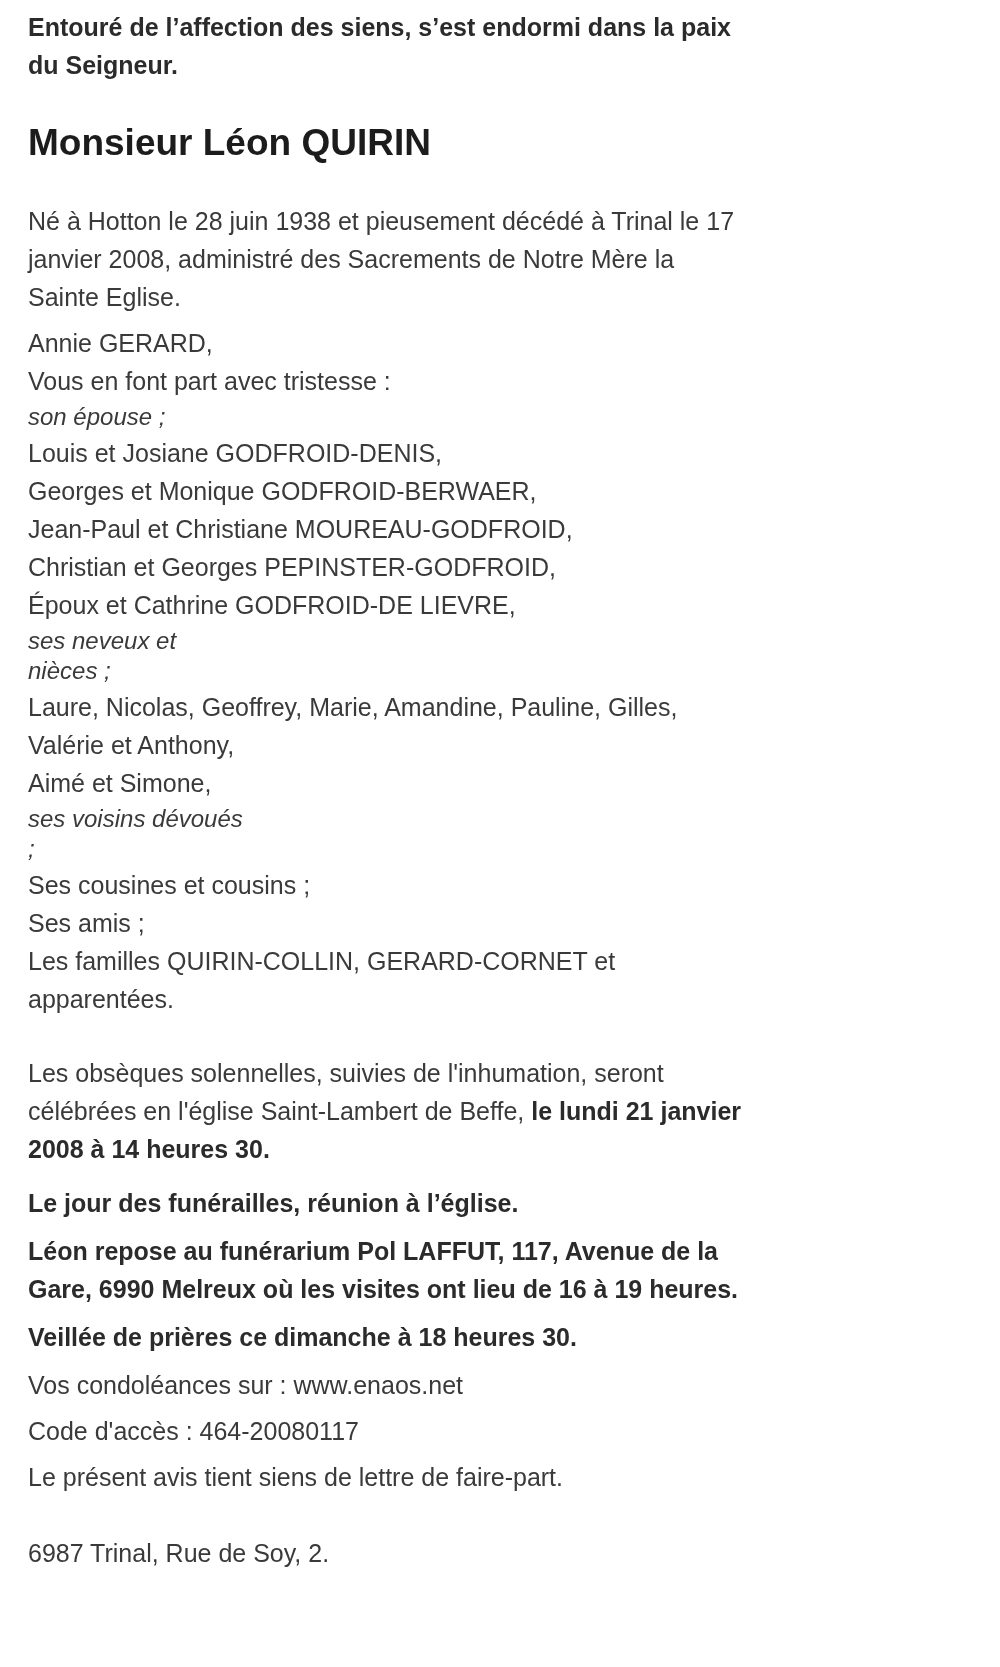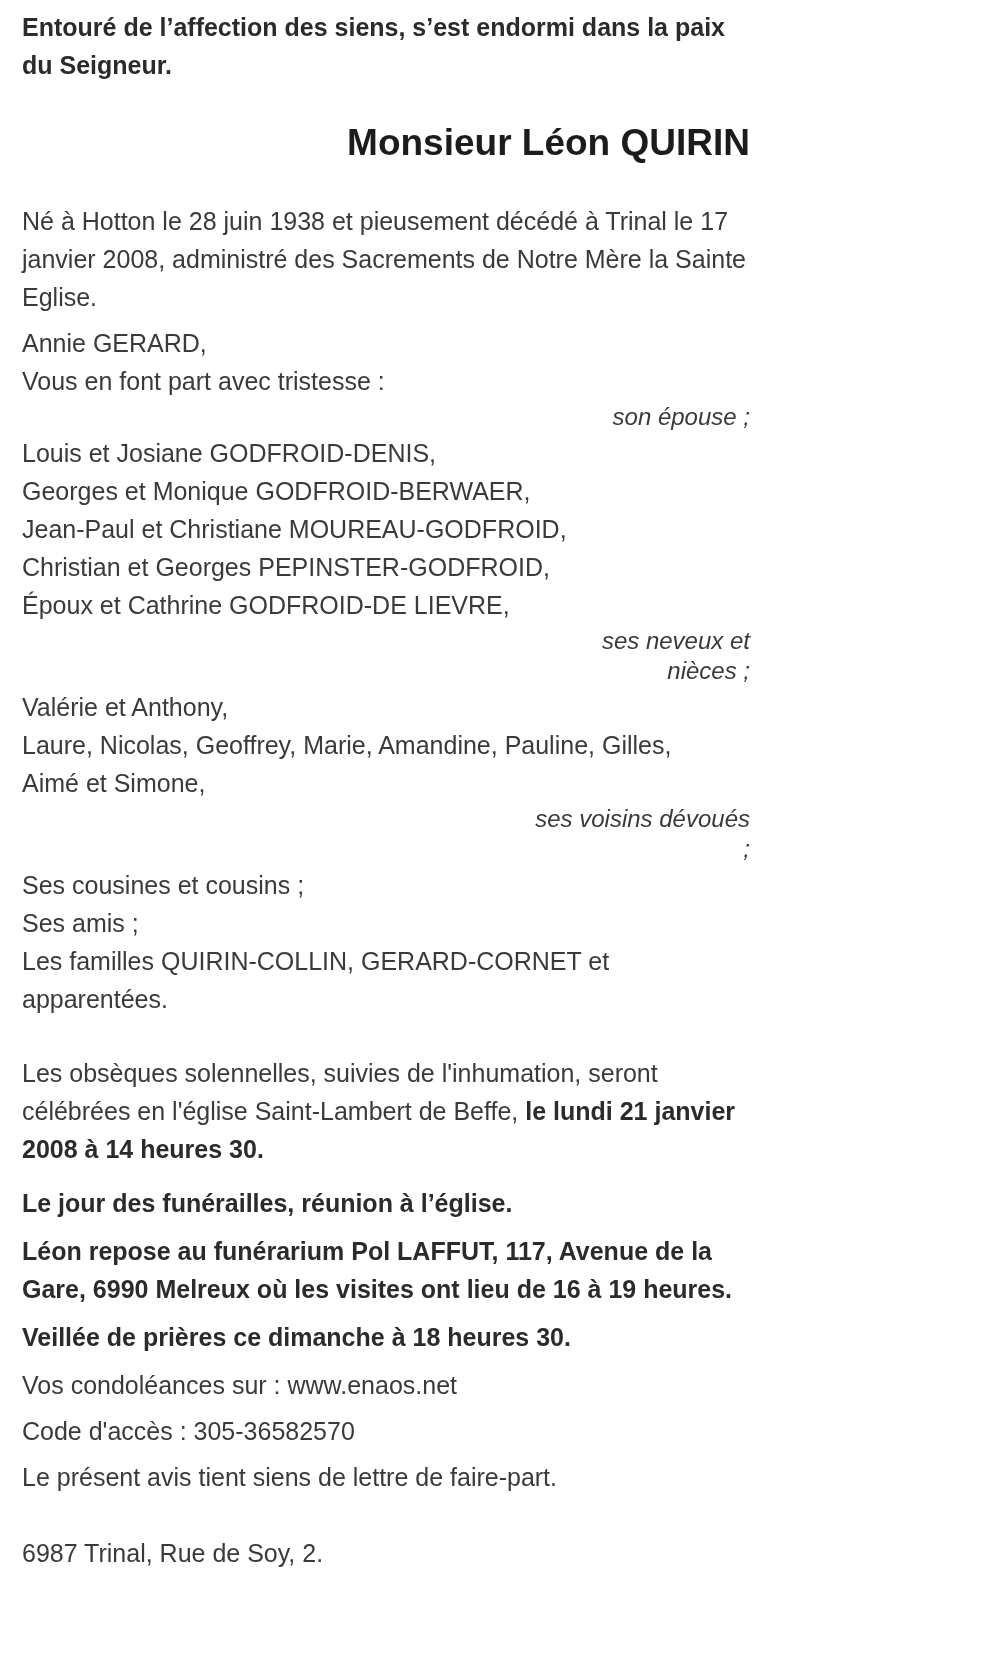--- a/index.html
+++ b/index.html
@@ -6,51 +6,49 @@
   html, body { margin: 0; padding: 0; background: #ffffff; }
   body {
     width: 1000px;
     min-height: 1667px;
     font-family: "Liberation Sans", "DejaVu Sans", sans-serif;
     color: #3a3a3a;
   }
   .page {
     width: 820px;
     min-height: 1667px;
-    padding: 8px 70px 30px 22px;
+    padding: 8px 70px 30px 28px;
   }
   .txt {
     font-size: 25px;
     line-height: 38px;
   }
   .b { font-weight: 700; color: #2b2b2b; }
   .intro {
     font-size: 25px;
     line-height: 38px;
     font-weight: 700;
     color: #2b2b2b;
     margin: 0;
   }
   h1.title {
     font-size: 37px;
     line-height: 50px;
     font-weight: 700;
     color: #1c1c1c;
     margin: 34px 0 0 0;
-    text-align: right;
   }
   .spouse { margin: 46px 0 0 0; }
   .life { margin: 34px 0 0 0; }
   .family { margin: 8px 0 0 0; }
   .line { margin: 0; }
   .role {
     font-size: 24px;
     line-height: 30px;
     font-style: italic;
-    text-align: right;
     color: #3a3a3a;
     margin: 2px 0;
   }
   .para { margin: 10px 0 0 0; }
   .para-first { margin: 36px 0 16px 0; }
   .para-sm { margin: 8px 0 0 0; }
   .address { margin: 38px 0 16px 0; }
   p { padding: 0; }
 </style>
 </head>
@@ -73,22 +71,22 @@
     <p class="txt line">Louis et Josiane GODFROID-DENIS,</p>
     <p class="txt line">Georges et Monique GODFROID-BERWAER,</p>
     <p class="txt line">Jean-Paul et Christiane MOUREAU-GODFROID,</p>
     <p class="txt line">Christian et Georges PEPINSTER-GODFROID,</p>
     <p class="txt line">Époux et Cathrine GODFROID-DE LIEVRE,</p>
     <div class="role">
       <div>ses neveux et</div>
       <div>nièces ;</div>
     </div>
 
+    <p class="txt line">Laure, Nicolas, Geoffrey, Marie, Amandine, Pauline, Gilles,</p>
     <p class="txt line">Valérie et Anthony,</p>
-    <p class="txt line">Laure, Nicolas, Geoffrey, Marie, Amandine, Pauline, Gilles,</p>
 
     <p class="txt line">Aimé et Simone,</p>
     <div class="role">
       <div>ses voisins dévoués</div>
       <div>;</div>
     </div>
 
     <p class="txt line">Ses cousines et cousins ;</p>
     <p class="txt line">Ses amis ;</p>
     <p class="txt line">Les familles QUIRIN-COLLIN, GERARD-CORNET et apparentées.</p>
@@ -97,19 +95,19 @@
   <p class="txt para-first"><span>Les obsèques solennelles, suivies de l'inhumation, seront célébrées en l'église Saint-Lambert de Beffe, </span><span class="b">le lundi 21 janvier 2008 à 14 heures 30.</span></p>
 
   <p class="txt para b">Le jour des funérailles, réunion à l’église.</p>
 
   <p class="txt para b">Léon repose au funérarium Pol LAFFUT, 117, Avenue de la Gare, 6990 Melreux où les visites ont lieu de 16 à 19 heures.</p>
 
   <p class="txt para b">Veillée de prières ce dimanche à 18 heures 30.</p>
 
   <p class="txt para">Vos condoléances sur : www.enaos.net</p>
 
-  <p class="txt para-sm">Code d'accès : 305-36582570</p>
+  <p class="txt para-sm">Code d'accès : 464-20080117</p>
 
   <p class="txt para-sm">Le présent avis tient siens de lettre de faire-part.</p>
 
   <p class="txt address">6987 Trinal, Rue de Soy, 2.</p>
 
 </div>
 
 </body></html>

